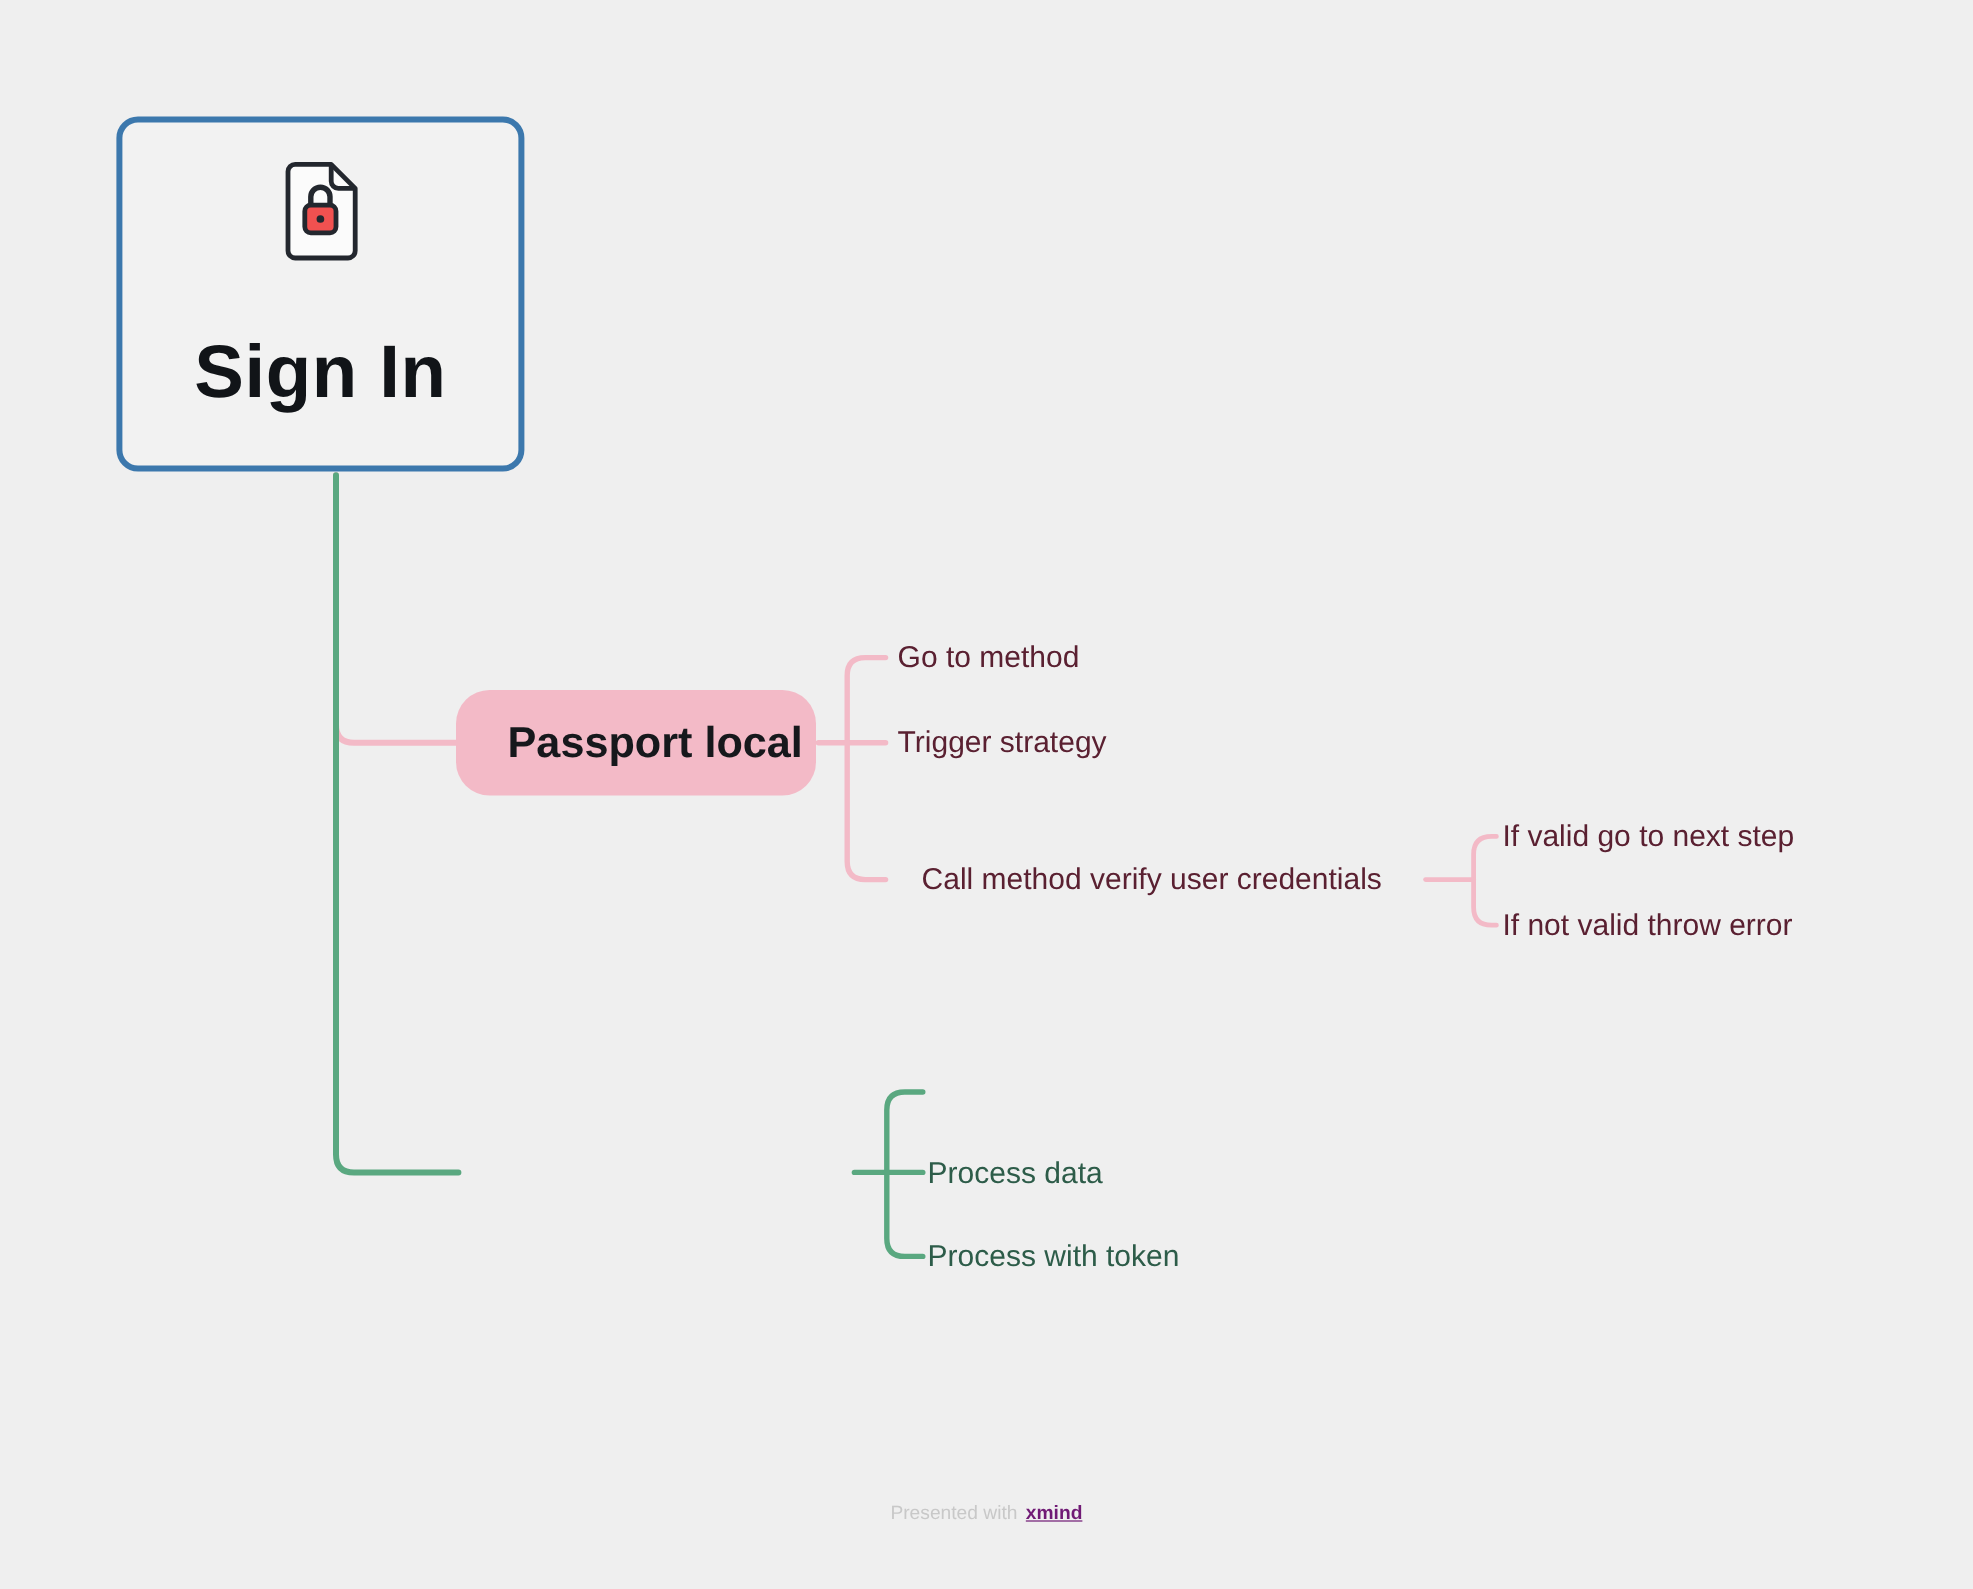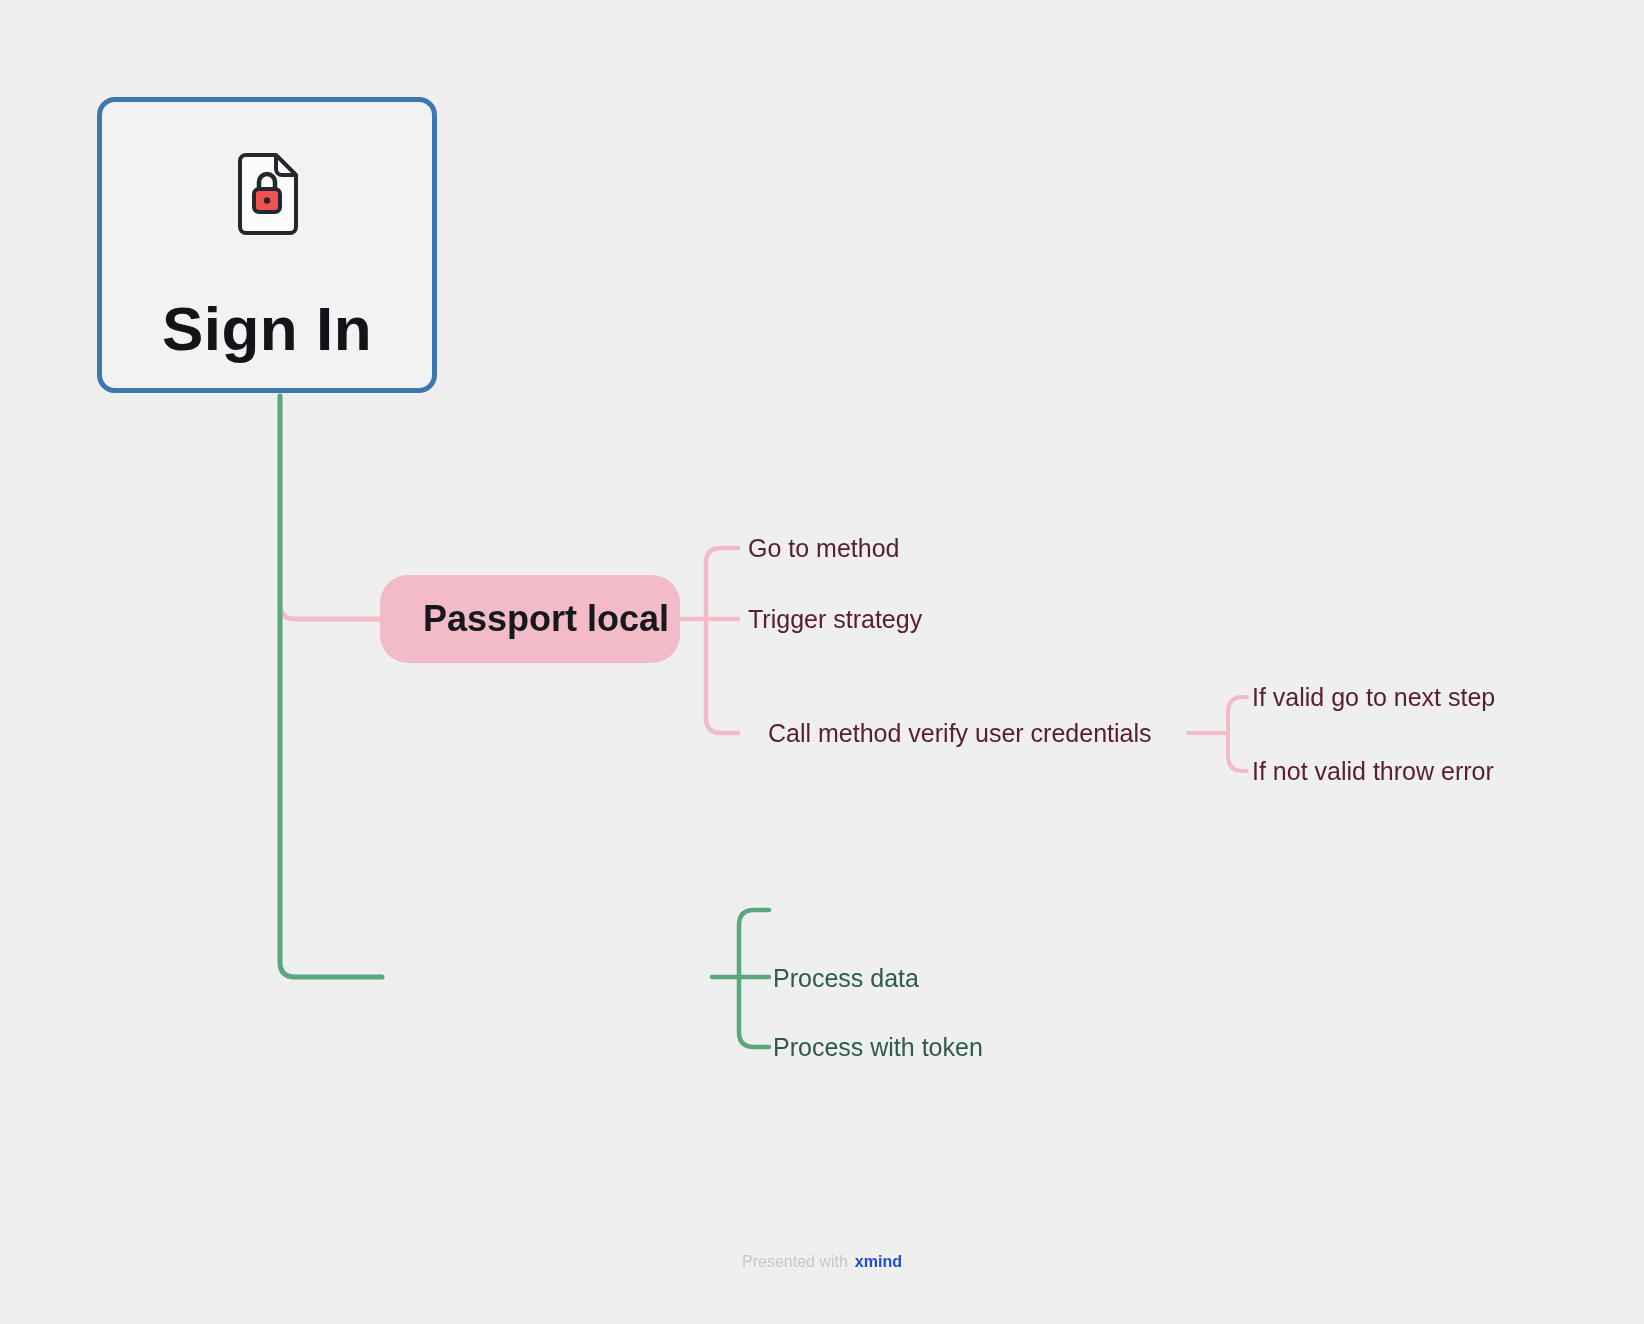--- a/index.html
+++ b/index.html
@@ -15,21 +15,21 @@
     overflow:hidden;
   }
   .wires{position:absolute;left:0;top:0;z-index:1;}
   .node{position:absolute;z-index:2;display:flex;align-items:center;justify-content:center;box-sizing:border-box;}
   .root-node{
     left:97px;top:97px;width:340px;height:296px;
     background:#f2f2f2;
     border:5px solid #3c78ad;
     border-radius:18px;
     flex-direction:column;
-    padding-top:50px;gap:58px;
+    padding-top:32px;gap:58px;
     justify-content:flex-start;
   }
   .root-label{
     font-size:62px;font-weight:700;color:#111418;
     line-height:70px;letter-spacing:0.5px;
   }
   .main-topic{
     height:88px;border-radius:28px;
     font-size:36px;font-weight:600;color:#16181c;padding-left:32px;
   }
@@ -39,21 +39,21 @@
     position:absolute;z-index:2;height:36px;line-height:36px;
     font-size:25px;font-weight:500;white-space:nowrap;
   }
   .leaf-pink{color:#5a2031;}
   .leaf-green{color:#2d5c49;}
   .footer{
     position:absolute;left:0;top:1253px;width:100%;
     display:flex;justify-content:center;align-items:baseline;gap:7px;
     font-size:16px;color:#c8c8c8;z-index:2;
   }
-  .footer .brand{font-weight:700;color:#1d4ed8;}
+  .footer .brand{font-weight:700;color:#701a75;text-decoration:underline;}
 </style>
 </head>
 <body>
 
 <div class="canvas">
 
   <svg class="wires" width="1644" height="1324" viewBox="0 0 1644 1324">
 
     <path d="M280 396 V604 Q280 619 295 619 H382" fill="none" stroke="#f3bac7" stroke-width="5" stroke-linecap="round"></path>
 

